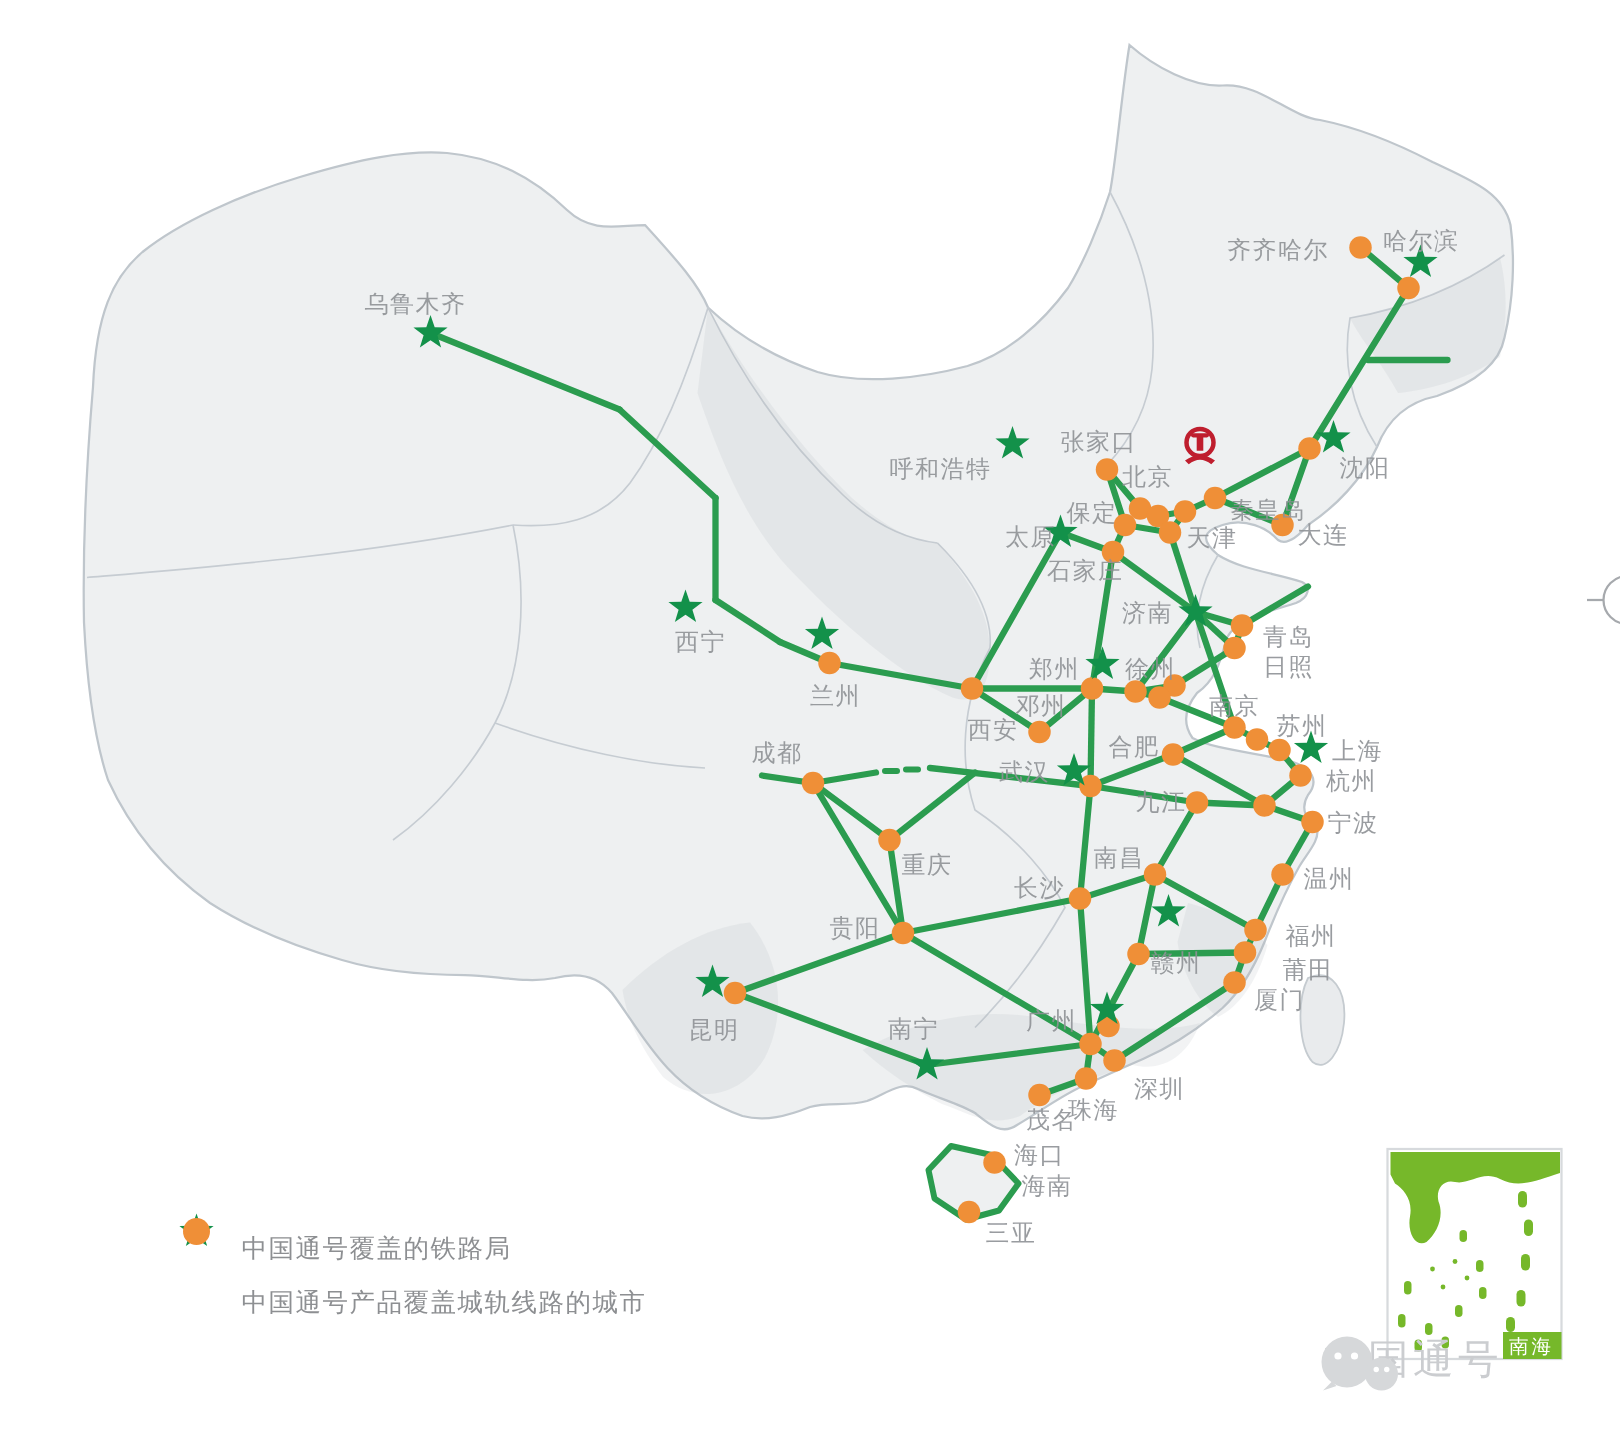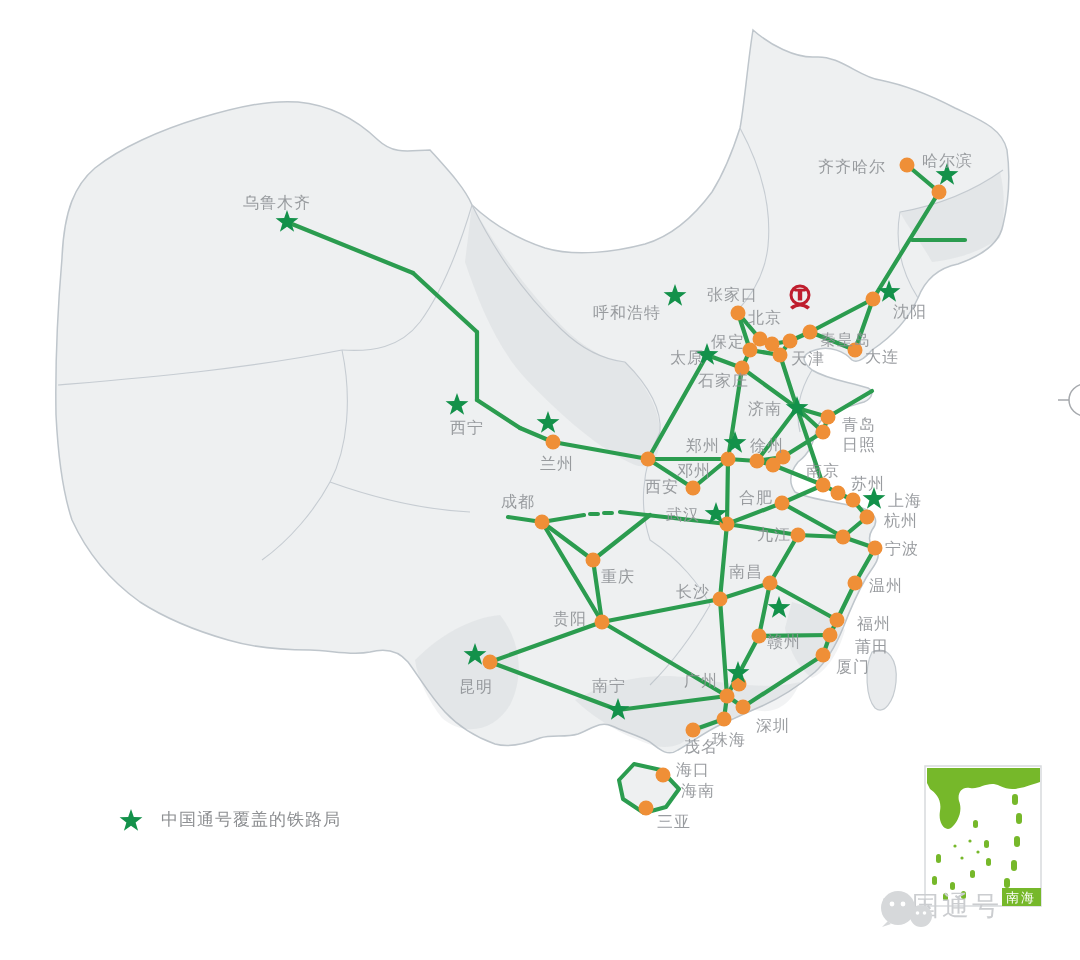--- a/index.html
+++ b/index.html
@@ -1,21 +1,21 @@
 <!DOCTYPE html>
 <html><head>
 <meta charset="utf-8">
 <style>
   html,body{margin:0;padding:0;background:#ffffff;}
   .stage{position:relative;width:1080px;height:960px;background:#ffffff;overflow:hidden;
          font-family:Liberation Sans, sans-serif;}
   svg{position:absolute;left:0;top:0;}
   .city-label{font-size:16px;fill:#8f9296;opacity:.9;letter-spacing:1px;}
   .legend{position:absolute;left:118px;top:808px;}
-  .legend-row{display:flex;align-items:flex-start;height:36px;}
+  .legend-row{display:flex;align-items:flex-end;height:36px;}
   .legend-icon{width:30px;display:flex;justify-content:center;align-items:center;}
   .legend-label{margin-left:13px;font-size:17px;color:#8d8f92;letter-spacing:1px;}
   .watermark{position:absolute;left:876px;top:888px;display:flex;align-items:center;z-index:5;}
   .watermark-text{font-size:27px;color:#cbcdd0;letter-spacing:3px;margin-left:6px;}
 </style>
 </head>
 <body>
 
 <div class="stage">
 
@@ -310,20 +310,28 @@
 
   <div class="legend">
     <div class="legend-row">
       <span class="legend-icon">
         <svg width="26" height="26" viewBox="-13 -13 26 26">
             <path id="legend-star-path" fill="#13914a" d="M0.0,-12.0L2.8,-3.9L11.4,-3.7L4.6,1.5L7.1,9.7L0.0,4.8L-7.1,9.7L-4.6,1.5L-11.4,-3.7L-2.8,-3.9Z"></path>
           </svg>
       </span>
       <span class="legend-label">中国通号覆盖的铁路局</span>
     </div>
+    <div class="legend-row">
+      <span class="legend-icon">
+        <svg width="26" height="26" viewBox="0 0 26 26">
+            <circle cx="13" cy="13" r="9" fill="#ef8f37"></circle>
+          </svg>
+      </span>
+      <span class="legend-label">中国通号产品覆盖城轨线路的城市</span>
+    </div>
   </div>
 
   <div class="watermark">
     <span>
       <svg width="62" height="44" viewBox="0 0 62 44">
         <circle cx="22" cy="20" r="17" fill="#d6d8da"></circle>
         <circle cx="45" cy="28" r="11" fill="#d6d8da"></circle>
         <circle cx="16" cy="16" r="2.4" fill="#ffffff"></circle>
         <circle cx="27" cy="16" r="2.4" fill="#ffffff"></circle>
         <circle cx="41.5" cy="25" r="1.8" fill="#ffffff"></circle>

